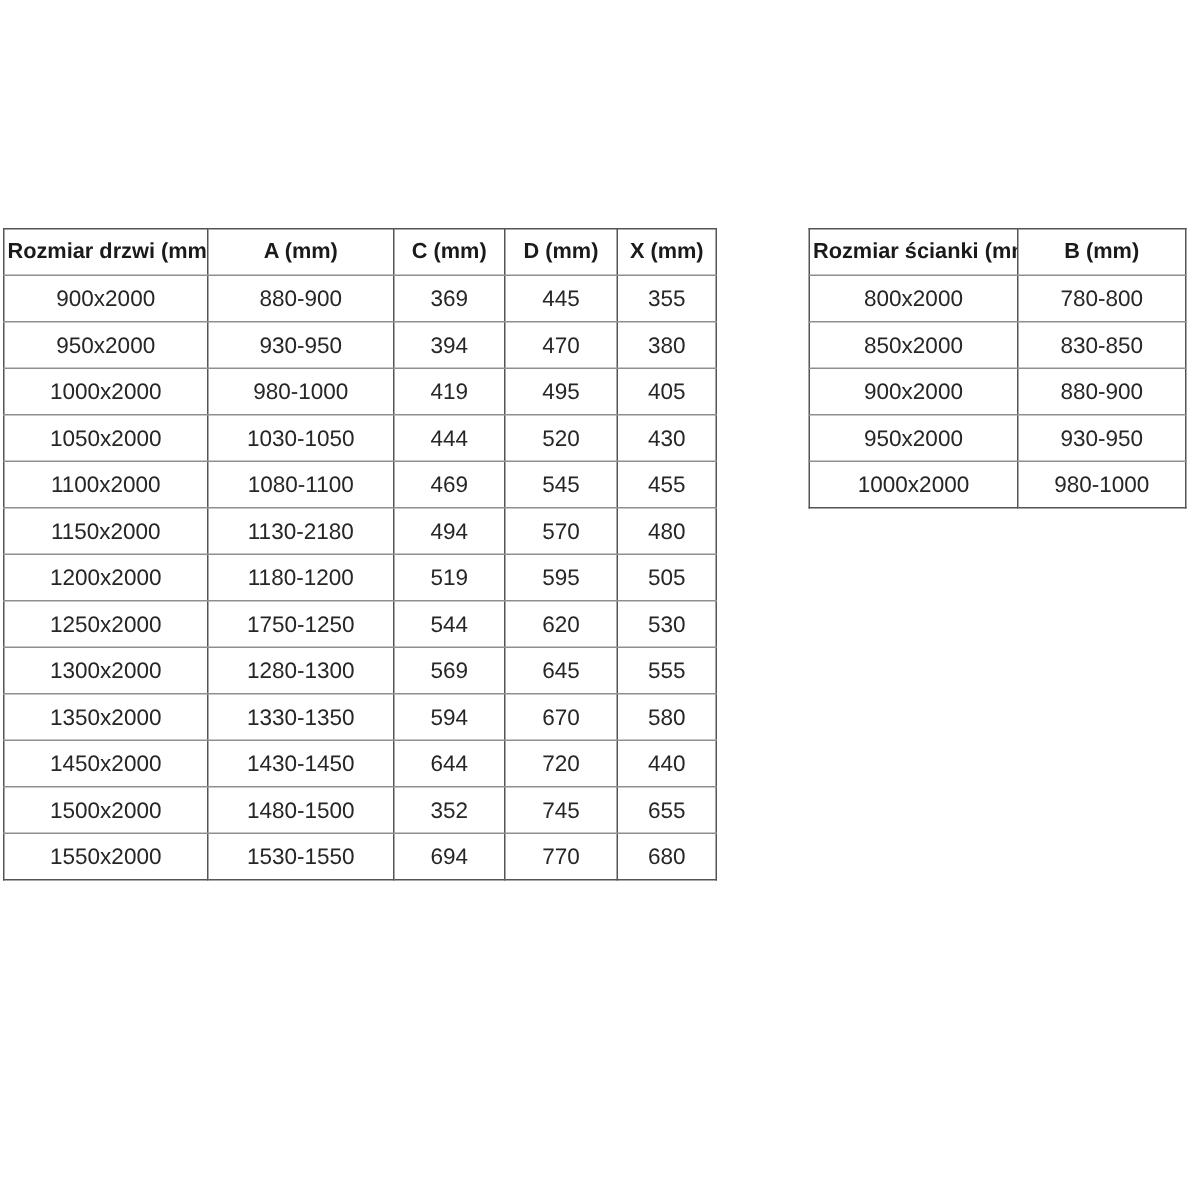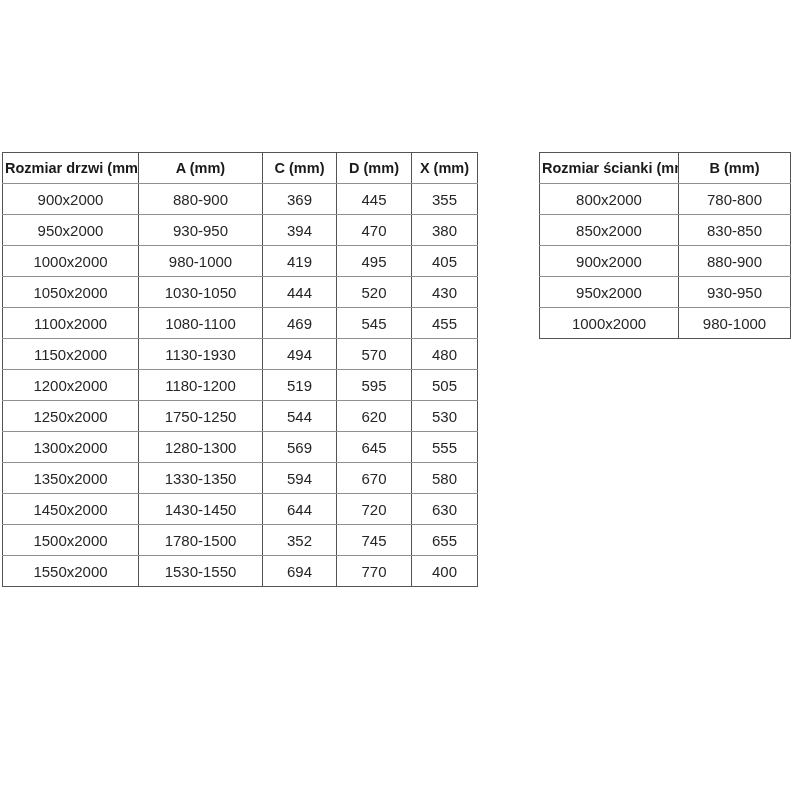--- a/index.html
+++ b/index.html
@@ -118,21 +118,21 @@
         </tr>
         <tr>
           <td>1100x2000</td>
           <td>1080-1100</td>
           <td>469</td>
           <td>545</td>
           <td>455</td>
         </tr>
         <tr>
           <td>1150x2000</td>
-          <td>1130-1930</td>
+          <td>1130-2180</td>
           <td>494</td>
           <td>570</td>
           <td>480</td>
         </tr>
         <tr>
           <td>1200x2000</td>
           <td>1180-1200</td>
           <td>519</td>
           <td>595</td>
           <td>505</td>
@@ -156,35 +156,35 @@
           <td>1330-1350</td>
           <td>594</td>
           <td>670</td>
           <td>580</td>
         </tr>
         <tr>
           <td>1450x2000</td>
           <td>1430-1450</td>
           <td>644</td>
           <td>720</td>
-          <td>630</td>
+          <td>440</td>
         </tr>
         <tr>
           <td>1500x2000</td>
-          <td>1780-1500</td>
+          <td>1480-1500</td>
           <td>352</td>
           <td>745</td>
           <td>655</td>
         </tr>
         <tr>
           <td>1550x2000</td>
           <td>1530-1550</td>
           <td>694</td>
           <td>770</td>
-          <td>400</td>
+          <td>680</td>
         </tr>
       </tbody>
   </table>
 
   <table class="spec-table" id="wall-table">
     <colgroup>
       <col style="width:139px">
       <col style="width:112px">
     </colgroup>
     <thead>

